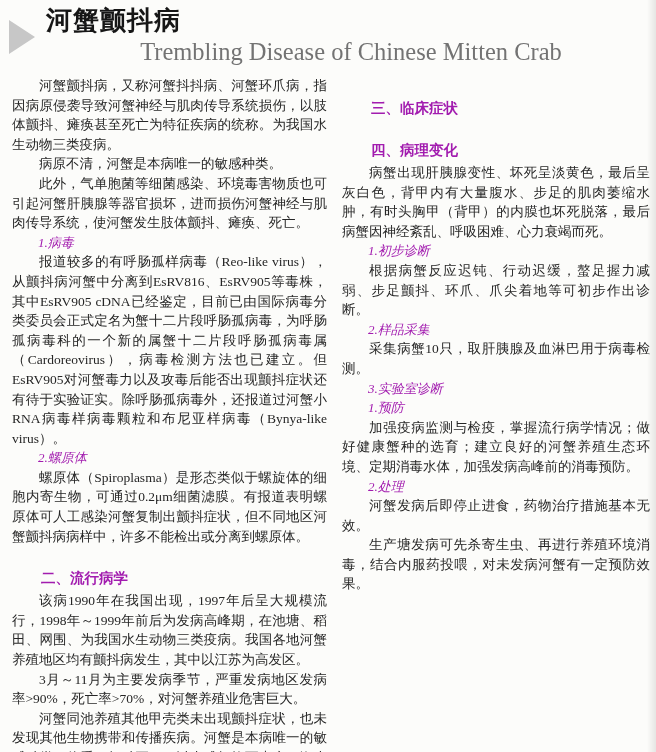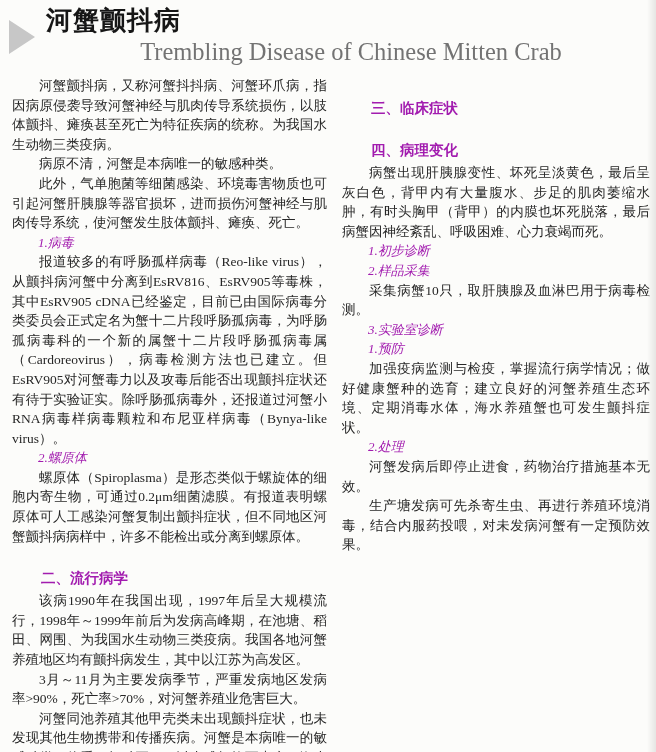--- a/index.html
+++ b/index.html
@@ -79,25 +79,26 @@
       <p class="para">该病1990年在我国出现，1997年后呈大规模流行，1998年～1999年前后为发病高峰期，在池塘、稻田、网围、为我国水生动物三类疫病。我国各地河蟹养殖地区均有颤抖病发生，其中以江苏为高发区。</p>
       <p class="para">3月～11月为主要发病季节，严重发病地区发病率&gt;90%，死亡率&gt;70%，对河蟹养殖业危害巨大。</p>
       <p class="para">河蟹同池养殖其他甲壳类未出现颤抖症状，也未发现其他生物携带和传播疾病。河蟹是本病唯一的敏感种类，体重3g蟹种至300g以上成蟹均可患病。海水养殖蟹也可发生颤抖症状，病因与本病不同。</p>
     </div>
 
     <div class="col right">
       <h3 class="sec">三、临床症状</h3>
       <h3 class="sec">四、病理变化</h3>
       <p class="para">病蟹出现肝胰腺变性、坏死呈淡黄色，最后呈灰白色，背甲内有大量腹水、步足的肌肉萎缩水肿，有时头胸甲（背甲）的内膜也坏死脱落，最后病蟹因神经紊乱、呼吸困难、心力衰竭而死。</p>
       <p class="sub">1.初步诊断</p>
+      <p class="para">根据病蟹反应迟钝、行动迟缓，螯足握力减弱、步足颤抖、环爪、爪尖着地等可初步作出诊断。</p>
       <p class="sub">2.样品采集</p>
       <p class="para">采集病蟹10只，取肝胰腺及血淋巴用于病毒检测。</p>
       <p class="sub">3.实验室诊断</p>
       <p class="sub">1.预防</p>
-      <p class="para">加强疫病监测与检疫，掌握流行病学情况；做好健康蟹种的选育；建立良好的河蟹养殖生态环境、定期消毒水体，海水养殖蟹也可发生颤抖症状。</p>
+      <p class="para">加强疫病监测与检疫，掌握流行病学情况；做好健康蟹种的选育；建立良好的河蟹养殖生态环境、定期消毒水体，加强发病高峰前的消毒预防。</p>
       <p class="sub">2.处理</p>
       <p class="para">河蟹发病后即停止进食，药物治疗措施基本无效。</p>
       <p class="para">生产塘发病可先杀寄生虫、再进行养殖环境消毒，结合内服药投喂，对未发病河蟹有一定预防效果。</p>
 
     </div>
 
   </div>
 </div>
 
 </body></html>

